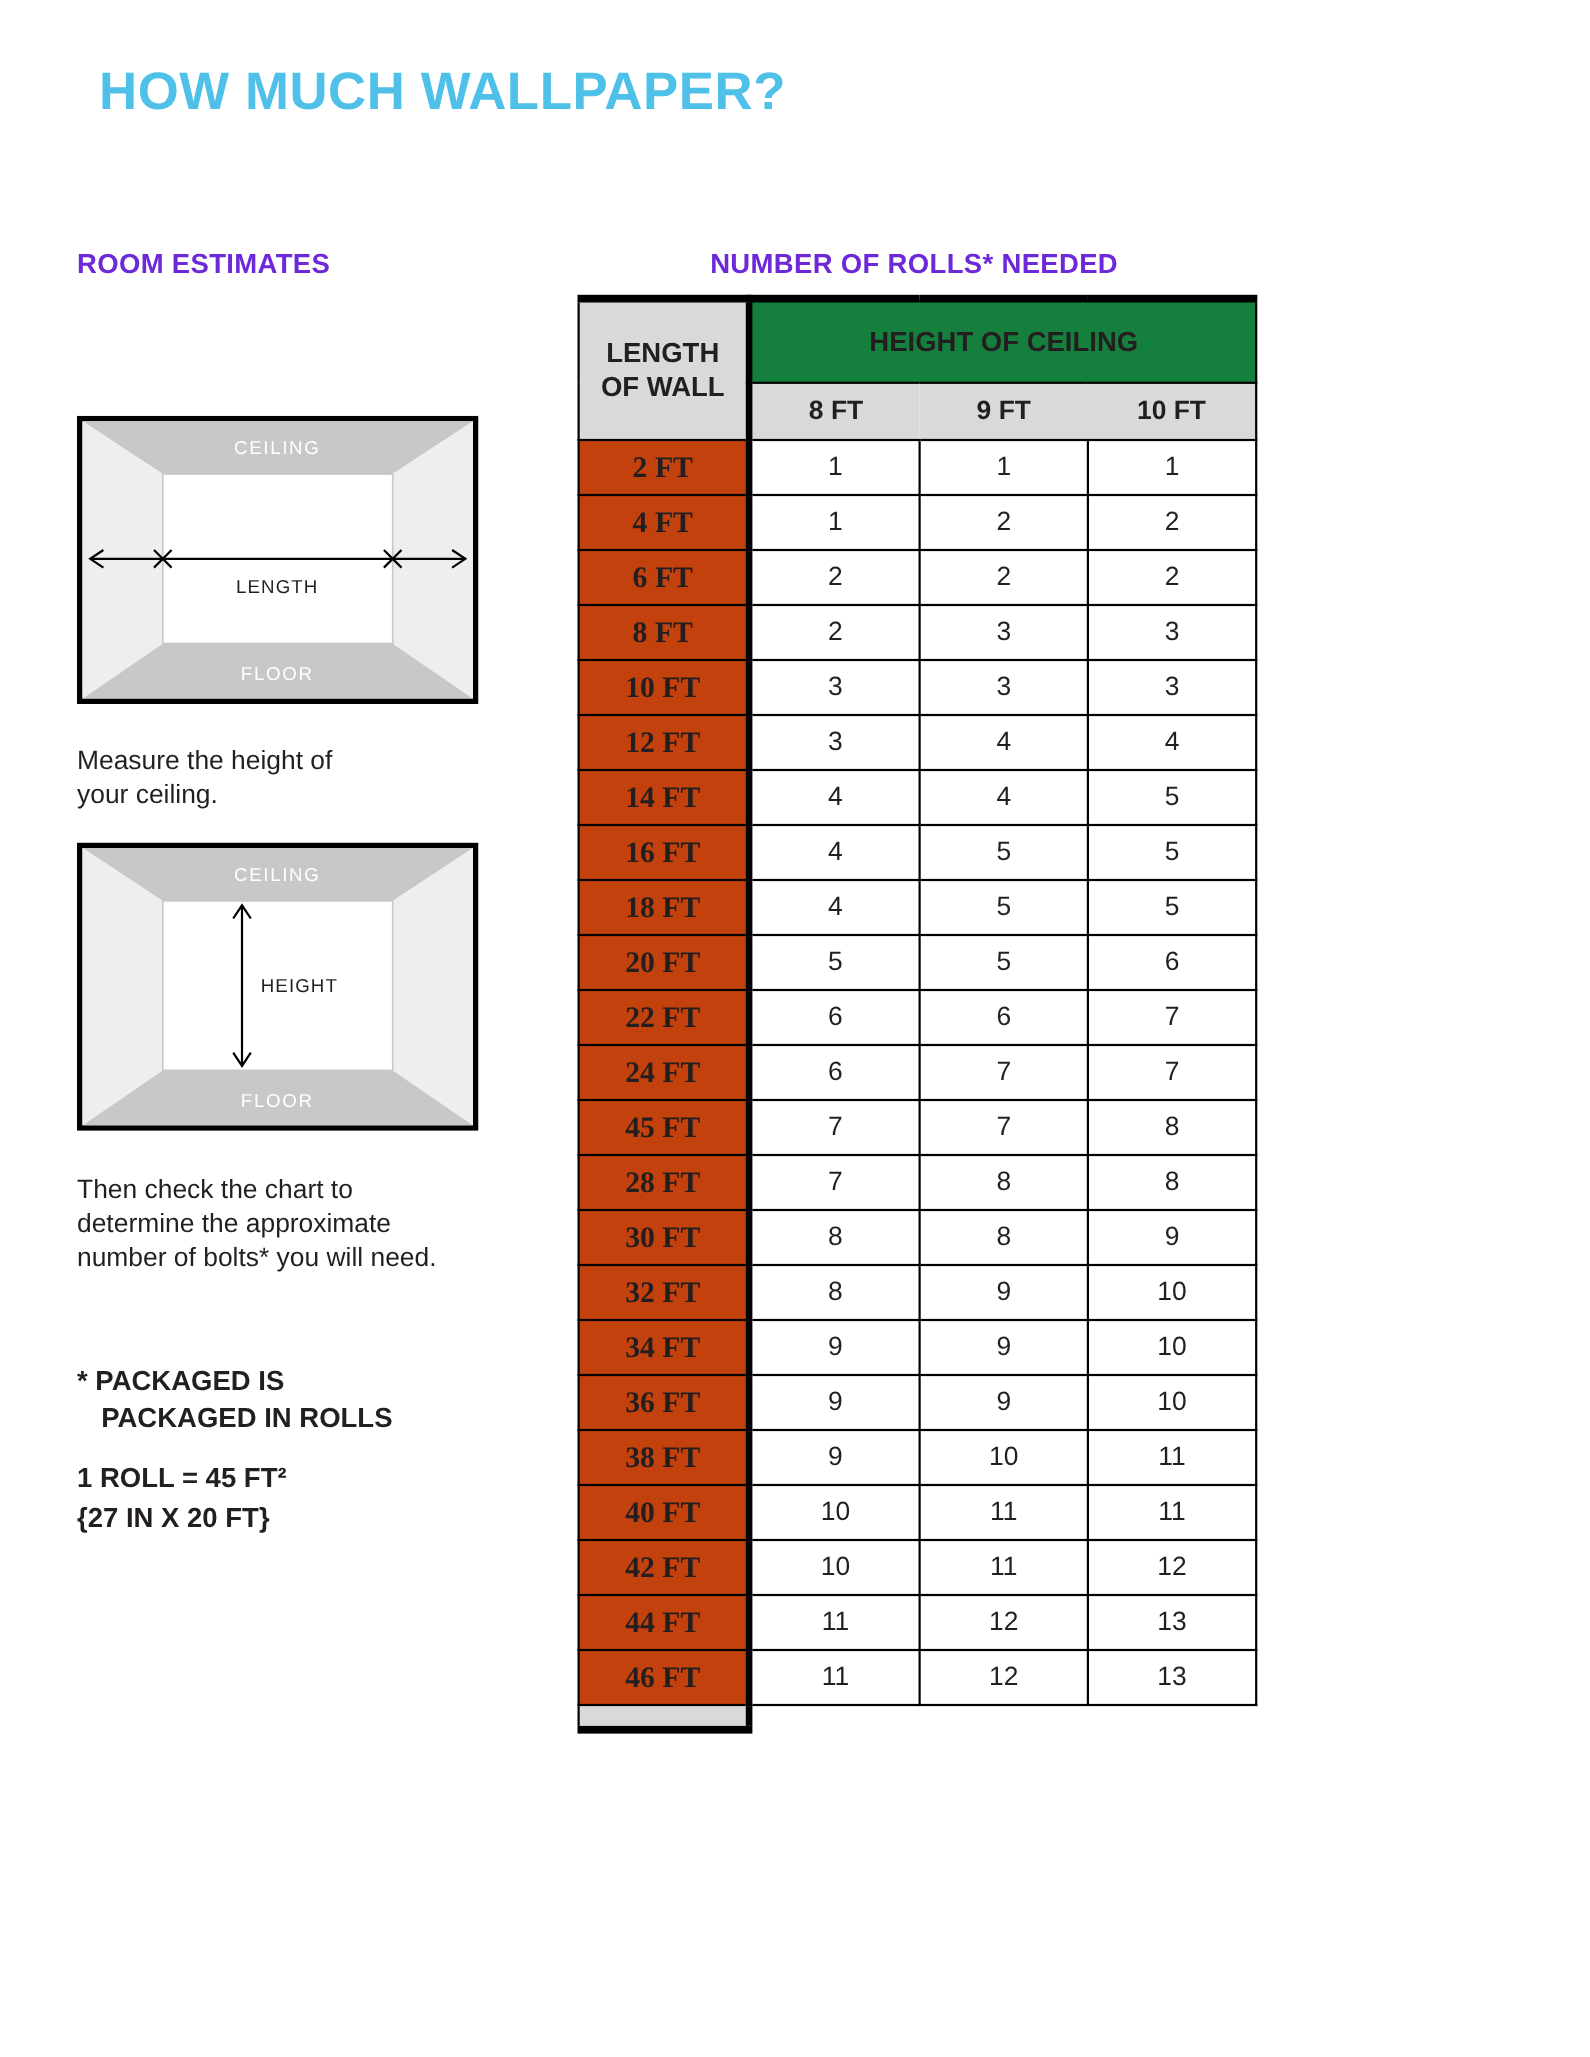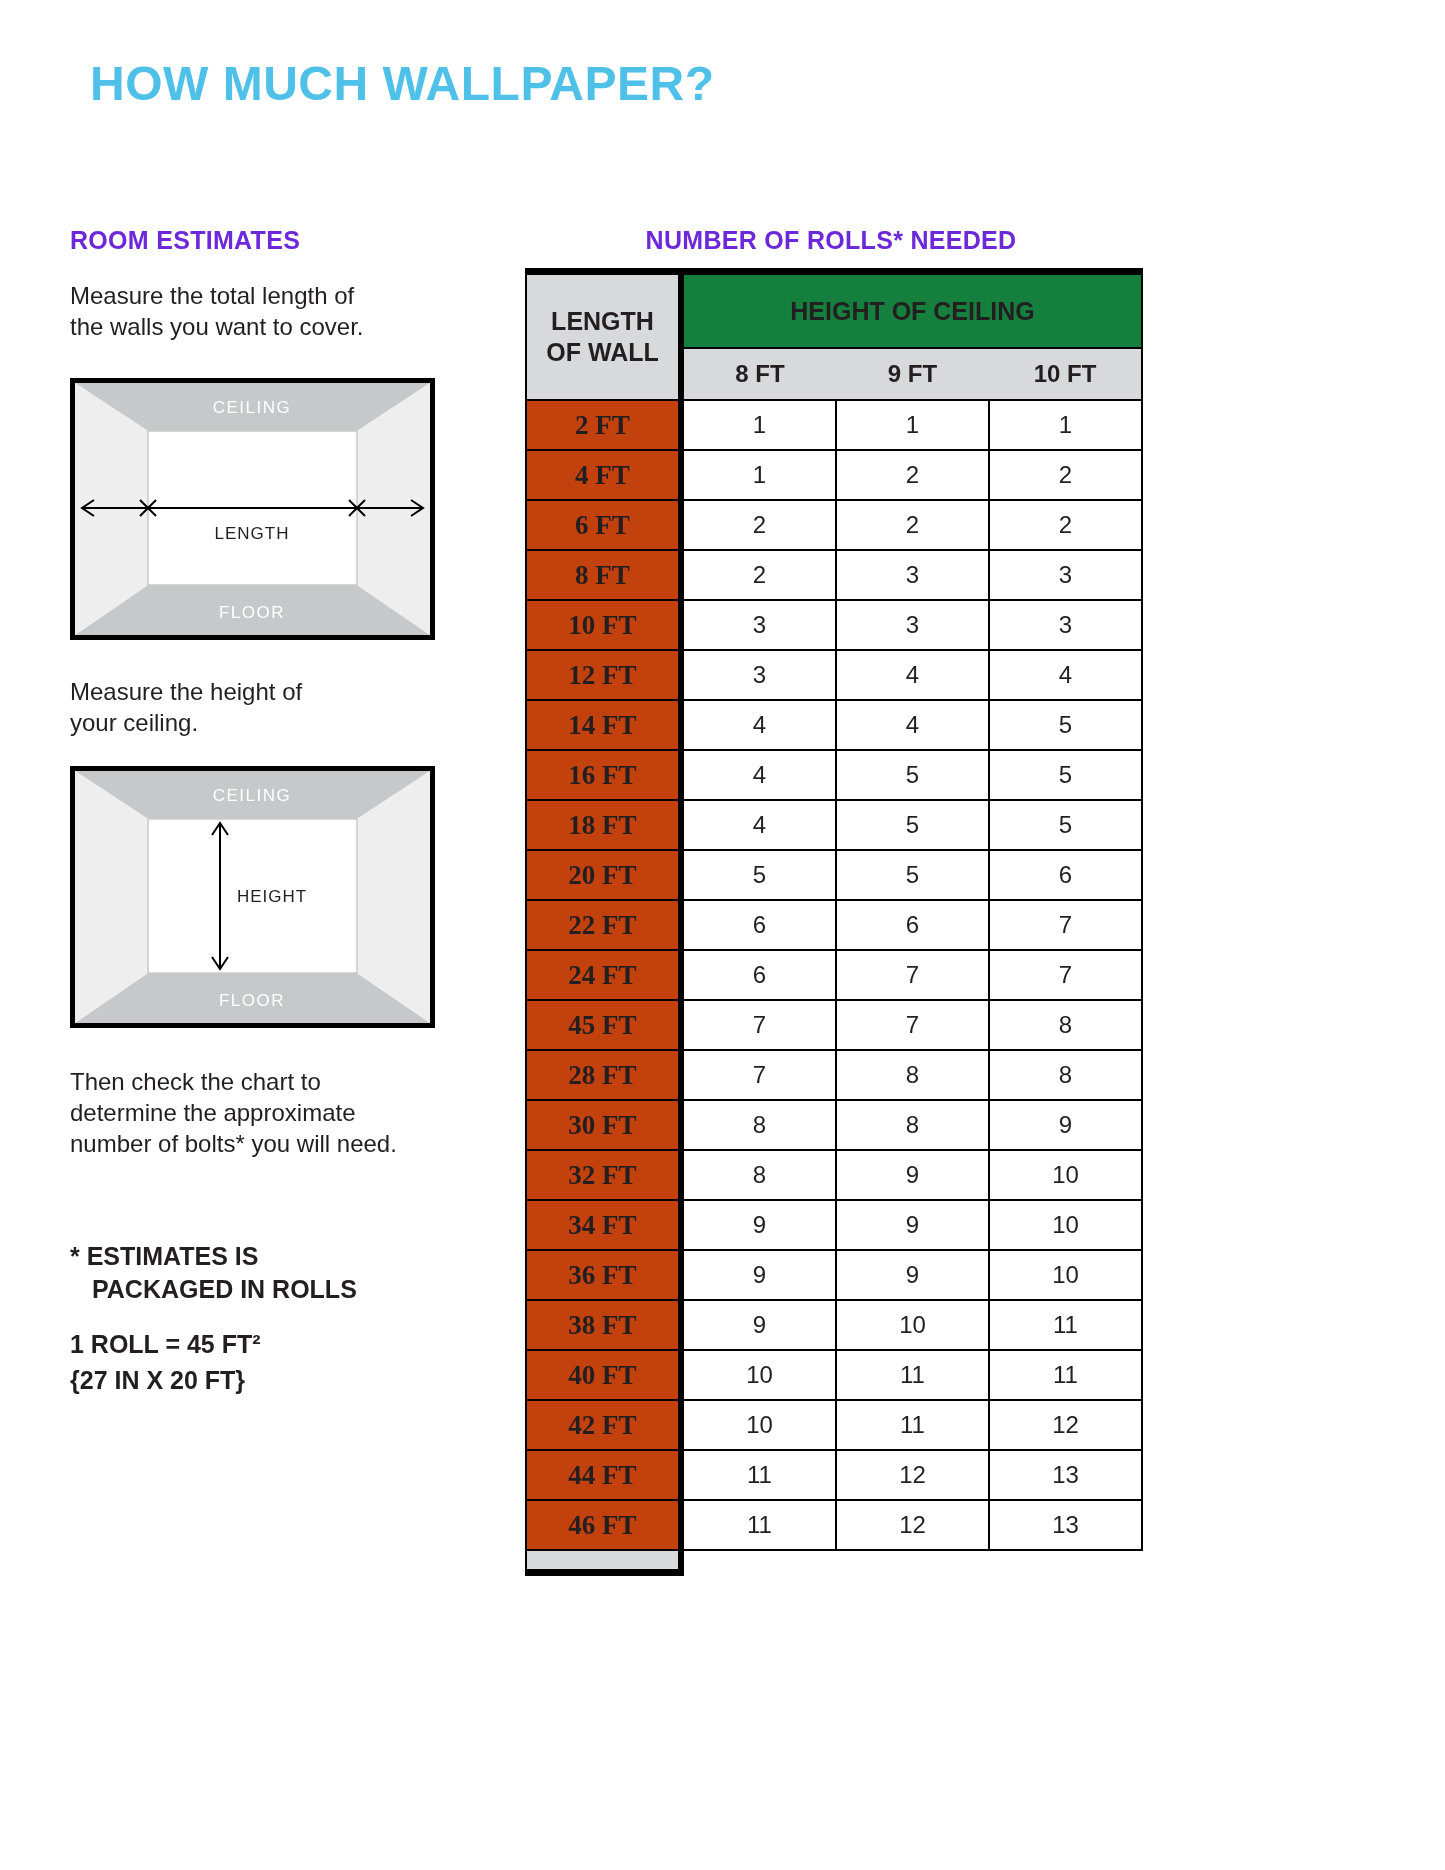--- a/index.html
+++ b/index.html
@@ -51,24 +51,20 @@
 </head>
 <body>
 
 <div class="page">
 
   <div class="title">HOW MUCH WALLPAPER?</div>
 
   <div class="sec-head room-head">ROOM ESTIMATES</div>
   <div class="sec-head table-head">NUMBER OF ROLLS* NEEDED</div>
 
-  <div class="para p1">
-    <div>Measure the total length of</div>
-    <div>the walls you want to cover.</div>
-  </div>
 
   <div class="diagram d1">
     <svg width="365" height="262" viewBox="0 0 365 262">
       <rect x="2.5" y="2.5" width="360" height="257" fill="#ffffff" stroke="#000000" stroke-width="5"></rect>
       <polygon points="5,5 360,5 287,53 78,53" fill="#c6c8c9"></polygon>
       <polygon points="78,207 287,207 360,257 5,257" fill="#c6c8c9"></polygon>
       <polygon points="5,5 78,53 78,207 5,257" fill="#eeeeee"></polygon>
       <polygon points="360,5 287,53 287,207 360,257" fill="#eeeeee"></polygon>
       <rect x="78" y="53" width="209" height="154" fill="#ffffff" stroke="#c9c9c9" stroke-width="1.5"></rect>
       <text x="182" y="35" text-anchor="middle" class="svg-wall-label">CEILING</text>
@@ -110,21 +106,21 @@
     </svg>
   </div>
 
   <div class="para p3">
     <div>Then check the chart to</div>
     <div>determine the approximate</div>
     <div>number of bolts* you will need.</div>
   </div>
 
   <div class="note">
-    <div>* ESTIMATES IS</div>
+    <div>* PACKAGED IS</div>
     <div class="indent">PACKAGED IN ROLLS</div>
   </div>
 
   <div class="roll">
     <div>1 ROLL = 45 FT²</div>
     <div>{27 IN X 20 FT}</div>
   </div>
 
   <div class="tbl-wrap">
     <table class="rolls">

